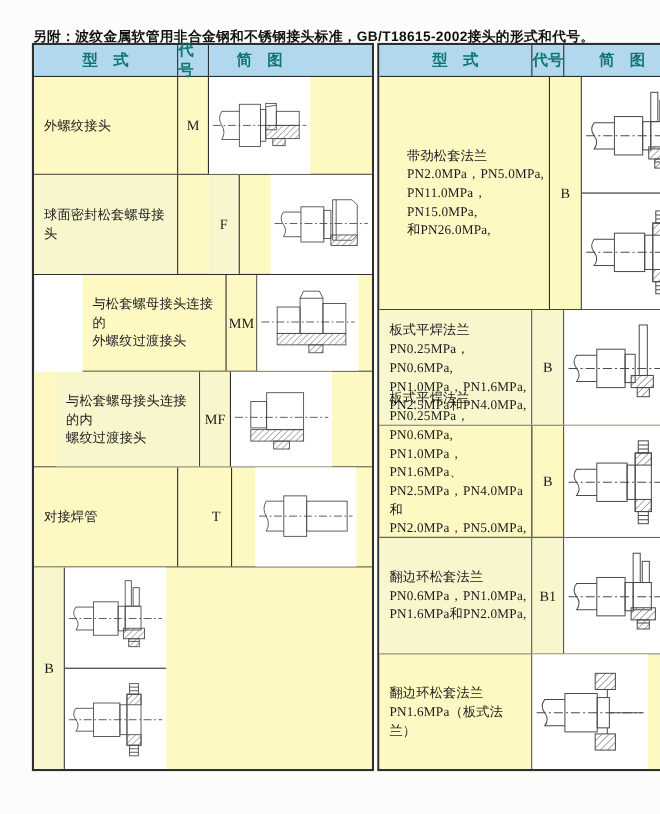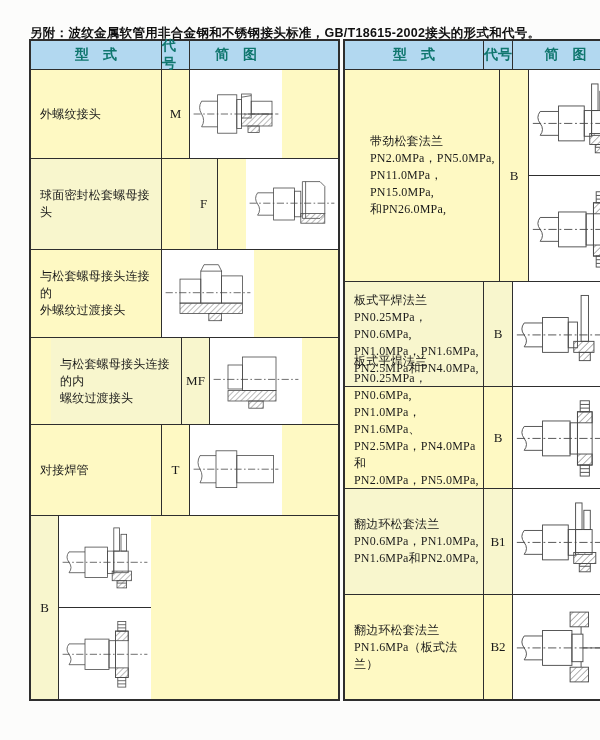--- a/index.html
+++ b/index.html
@@ -136,23 +136,24 @@
               <rect x="32" y="26" width="26" height="40" fill="none" stroke="#4a4a4a" stroke-width="1"></rect>
               <rect x="58" y="30" width="8" height="32" fill="none" stroke="#4a4a4a" stroke-width="1"></rect>
               <path d="M68 18 L90 18 L96 24 L96 58 L90 64 L68 64 Z" fill="none" stroke="#4a4a4a" stroke-width="1"></path>
               <line x1="72" y1="18" x2="72" y2="64" stroke="#4a4a4a" stroke-width="1"></line>
               <rect x="66" y="58" width="30" height="12" fill="url(#hatch)" stroke="#4a4a4a" stroke-width="1"></rect>
               <line x1="2" y1="45" x2="108" y2="45" stroke="#4a4a4a" stroke-width="1" stroke-dasharray="9 3 2 3"></line>
             </svg>
           </div>
         </div>
       </div>
-      <div class="trow" style="height: 88px;">
+      <div class="trow" style="height: 88px; margin-left: 44px;">
         <div class="cell type c0">与松套螺母接头连接的
 外螺纹过渡接头</div>
+        <div class="cell code c1">MM</div>
         <div class="cell diag c2">
           <div class="dwrap">
             <svg viewBox="0 0 110 92" width="100%" height="100%" preserveAspectRatio="xMidYMid meet">
               <rect x="20" y="28" width="26" height="30" fill="none" stroke="#4a4a4a" stroke-width="1"></rect>
               <rect x="46" y="18" width="26" height="40" fill="none" stroke="#4a4a4a" stroke-width="1"></rect>
               <line x1="46" y1="18" x2="50" y2="10" stroke="#4a4a4a" stroke-width="1"></line>
               <line x1="72" y1="18" x2="68" y2="10" stroke="#4a4a4a" stroke-width="1"></line>
               <line x1="50" y1="10" x2="68" y2="10" stroke="#4a4a4a" stroke-width="1"></line>
               <rect x="72" y="24" width="26" height="34" fill="none" stroke="#4a4a4a" stroke-width="1"></rect>
               <rect x="20" y="58" width="78" height="13" fill="url(#hatch)" stroke="#4a4a4a" stroke-width="1"></rect>
@@ -171,21 +172,21 @@
             <svg viewBox="0 0 110 92" width="100%" height="100%" preserveAspectRatio="xMidYMid meet">
               <rect x="20" y="26" width="18" height="30" fill="none" stroke="#4a4a4a" stroke-width="1"></rect>
               <rect x="38" y="16" width="42" height="42" fill="none" stroke="#4a4a4a" stroke-width="1"></rect>
               <rect x="20" y="58" width="60" height="13" fill="url(#hatch)" stroke="#4a4a4a" stroke-width="1"></rect>
               <rect x="46" y="71" width="18" height="9" fill="url(#hatch)" stroke="#4a4a4a" stroke-width="1"></rect>
               <line x1="2" y1="44" x2="108" y2="44" stroke="#4a4a4a" stroke-width="1" stroke-dasharray="9 3 2 3"></line>
             </svg>
           </div>
         </div>
       </div>
-      <div class="trow" style="height: 91px;">
+      <div class="trow" style="height: 91px; gap: 21px;">
         <div class="cell type c0">对接焊管</div>
         <div class="cell code c1">T</div>
         <div class="cell diag c2">
           <div class="dwrap">
             <svg viewBox="0 0 110 92" width="100%" height="100%" preserveAspectRatio="xMidYMid meet">
               <path d="M 30 28 L 10 28 q -5 8.5 0 17 q 5 8.5 0 17 L 30 62" fill="none" stroke="#4a4a4a" stroke-width="1"></path>
               <rect x="30" y="22" width="26" height="46" fill="none" stroke="#4a4a4a" stroke-width="1"></rect>
               <rect x="56" y="28" width="46" height="34" fill="none" stroke="#4a4a4a" stroke-width="1"></rect>
               <line x1="2" y1="45" x2="108" y2="45" stroke="#4a4a4a" stroke-width="1" stroke-dasharray="9 3 2 3"></line>
             </svg>
@@ -341,21 +342,20 @@
               <rect x="70" y="70" width="12" height="9" fill="url(#hatch)" stroke="#4a4a4a" stroke-width="1"></rect>
               <line x1="70" y1="73" x2="82" y2="73" stroke="#4a4a4a" stroke-width="1"></line>
               <line x1="2" y1="47" x2="108" y2="47" stroke="#4a4a4a" stroke-width="1" stroke-dasharray="9 3 2 3"></line>
             </svg>
           </div>
         </div>
       </div>
       <div class="trow" style="height: 104px;">
         <div class="cell type c0">翻边环松套法兰
 PN1.6MPa（板式法兰）</div>
-        <div class="cell code c1">B2</div>
         <div class="cell diag c2">
           <div class="dwrap">
             <svg viewBox="0 0 110 92" width="100%" height="100%" preserveAspectRatio="xMidYMid meet">
               <path d="M 30 34 L 10 34 q -5 6.5 0 13 q 5 6.5 0 13 L 30 60" fill="none" stroke="#4a4a4a" stroke-width="1"></path>
               <rect x="30" y="28" width="32" height="38" fill="none" stroke="#4a4a4a" stroke-width="1"></rect>
               <rect x="62" y="32" width="12" height="30" fill="none" stroke="#4a4a4a" stroke-width="1"></rect>
               <rect x="60" y="8" width="20" height="16" fill="url(#hatch)" stroke="#4a4a4a" stroke-width="1"></rect>
               <rect x="60" y="68" width="20" height="16" fill="url(#hatch)" stroke="#4a4a4a" stroke-width="1"></rect>
               <line x1="72" y1="24" x2="72" y2="32" stroke="#4a4a4a" stroke-width="1"></line>
               <line x1="72" y1="62" x2="72" y2="68" stroke="#4a4a4a" stroke-width="1"></line>

